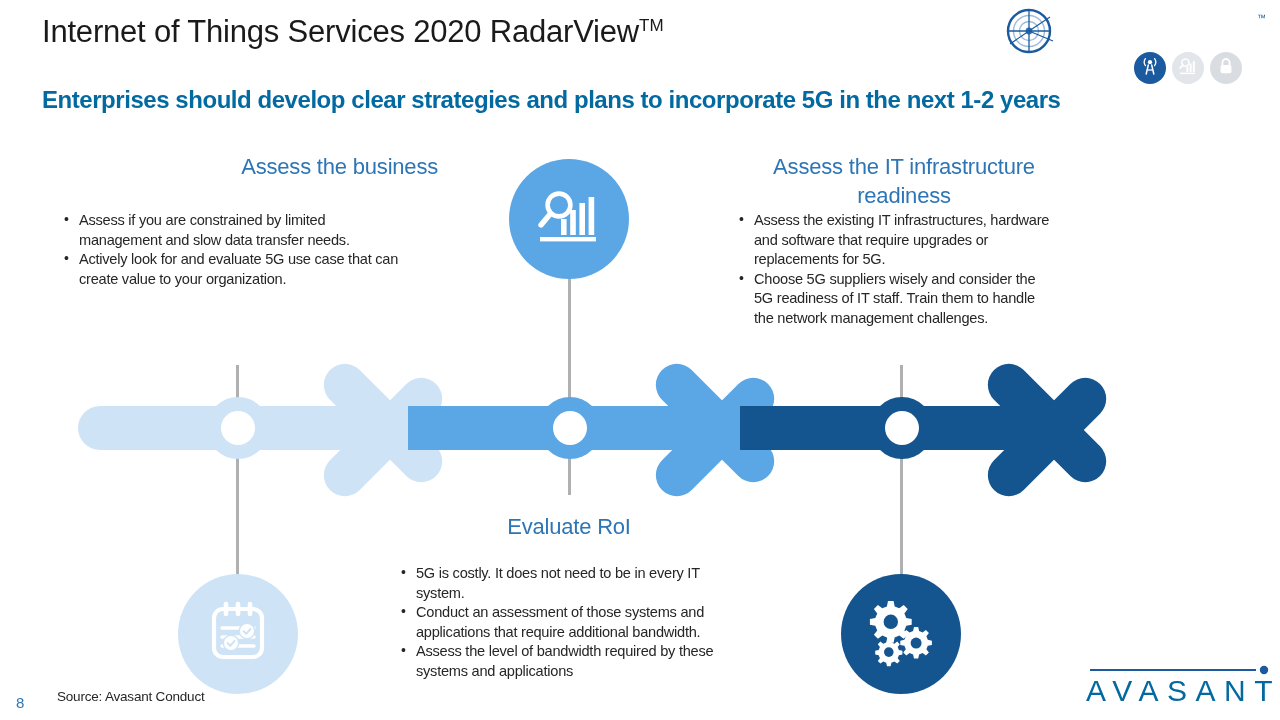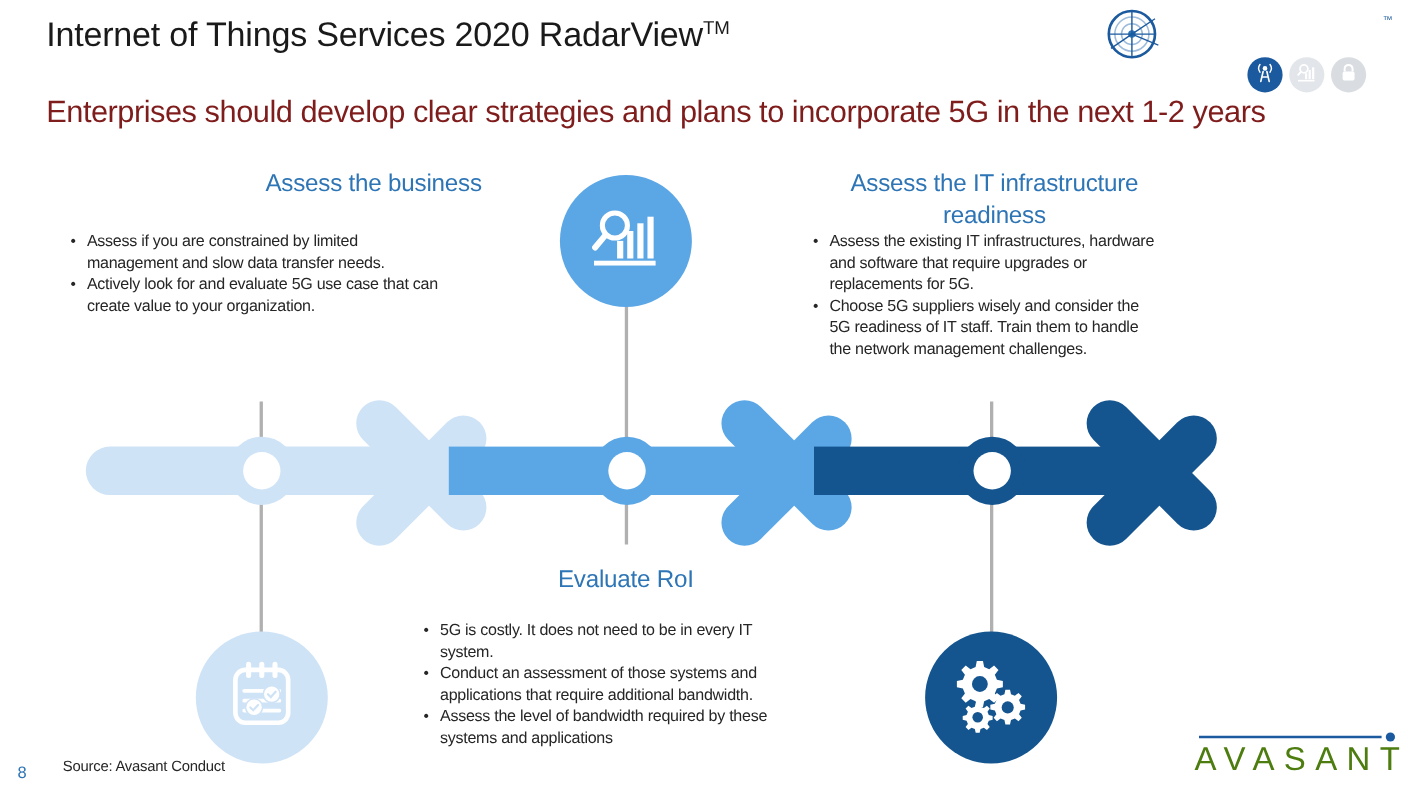--- a/index.html
+++ b/index.html
@@ -13,21 +13,21 @@
 
   
   #page-title {
     left:42px; top:14px; width:820px;
     font-size:31px; font-weight:400; color:#1a1a1a;
     letter-spacing:-0.2px; white-space:nowrap;
   }
   #page-title .tm { font-size:17px; vertical-align:super; letter-spacing:0; }
   #page-subtitle {
     left:42px; top:86px; width:1210px;
-    font-size:28px; font-weight:400; color:#7f1d1d;
+    font-size:24px; font-weight:700; color:#0369a1;
     letter-spacing:-0.45px; white-space:nowrap;
   }
 
   
   #radarview-logo { right:16px; top:8px; width:262px; height:46px; }
   #radarview-logo .rv-word {
     position:absolute; left:62px; top:3px;
     font-size:30px; letter-spacing:2.0px; color:#1b5a9e; font-weight:400;
   }
   #radarview-logo .rv-tm {
@@ -93,21 +93,21 @@
   
   #page-number {
     left:16px; top:694px; font-size:15px; color:#2e75b6;
   }
   #source-note {
     left:57px; top:689px; font-size:13.5px; color:#262626; letter-spacing:-0.2px;
   }
   #avasant-logo { right:8px; bottom:8px; width:198px; height:56px; }
   #avasant-logo .av-word {
     position:absolute; left:12px; top:18px;
-    font-size:30px; letter-spacing:8.5px; color:#4d7c0f; font-weight:400;
+    font-size:30px; letter-spacing:8.5px; color:#0369a1; font-weight:400;
   }
 </style>
 </head>
 <body>
 
 <div class="abs" id="page-title">
   <span>Internet of Things Services 2020 RadarView</span><span class="tm">TM</span>
 </div>
 
 <div class="abs" id="page-subtitle">Enterprises should develop clear strategies and plans to incorporate 5G in the next 1-2 years</div>
@@ -247,21 +247,21 @@
   </div>
 </div>
 
 <div class="blk-head abs" style="left:118px; top:152px; width:320px; text-align:right;">Assess the business</div>
 <ul class="bullets abs" style="left:63px; top:211px; width:336px;">
   <li>Assess if you are constrained by limited management and slow data transfer needs.</li>
   <li>Actively look for and evaluate 5G use case that can create value to your organization.</li>
 </ul>
 
 <div class="blk-head abs" style="left:438px; top:512px; width:262px; text-align:center;">Evaluate RoI</div>
-<ul class="bullets abs" style="left:384px; top:564px; width:330px;">
+<ul class="bullets abs" style="left:400px; top:564px; width:330px;">
   <li>5G is costly. It does not need to be in every IT system.</li>
   <li>Conduct an assessment of those systems and applications that require additional bandwidth.</li>
   <li>Assess the level of bandwidth required by these systems and applications</li>
 </ul>
 
 <div class="blk-head abs" style="left:748px; top:152px; width:312px; text-align:center;">Assess the IT infrastructure readiness</div>
 <ul class="bullets abs" style="left:738px; top:211px; width:320px;">
   <li>Assess the existing IT infrastructures, hardware and software that require upgrades or replacements for 5G.</li>
   <li>Choose  5G suppliers wisely and consider  the 5G readiness of IT staff. Train them to handle the network management challenges.</li>
 </ul>

